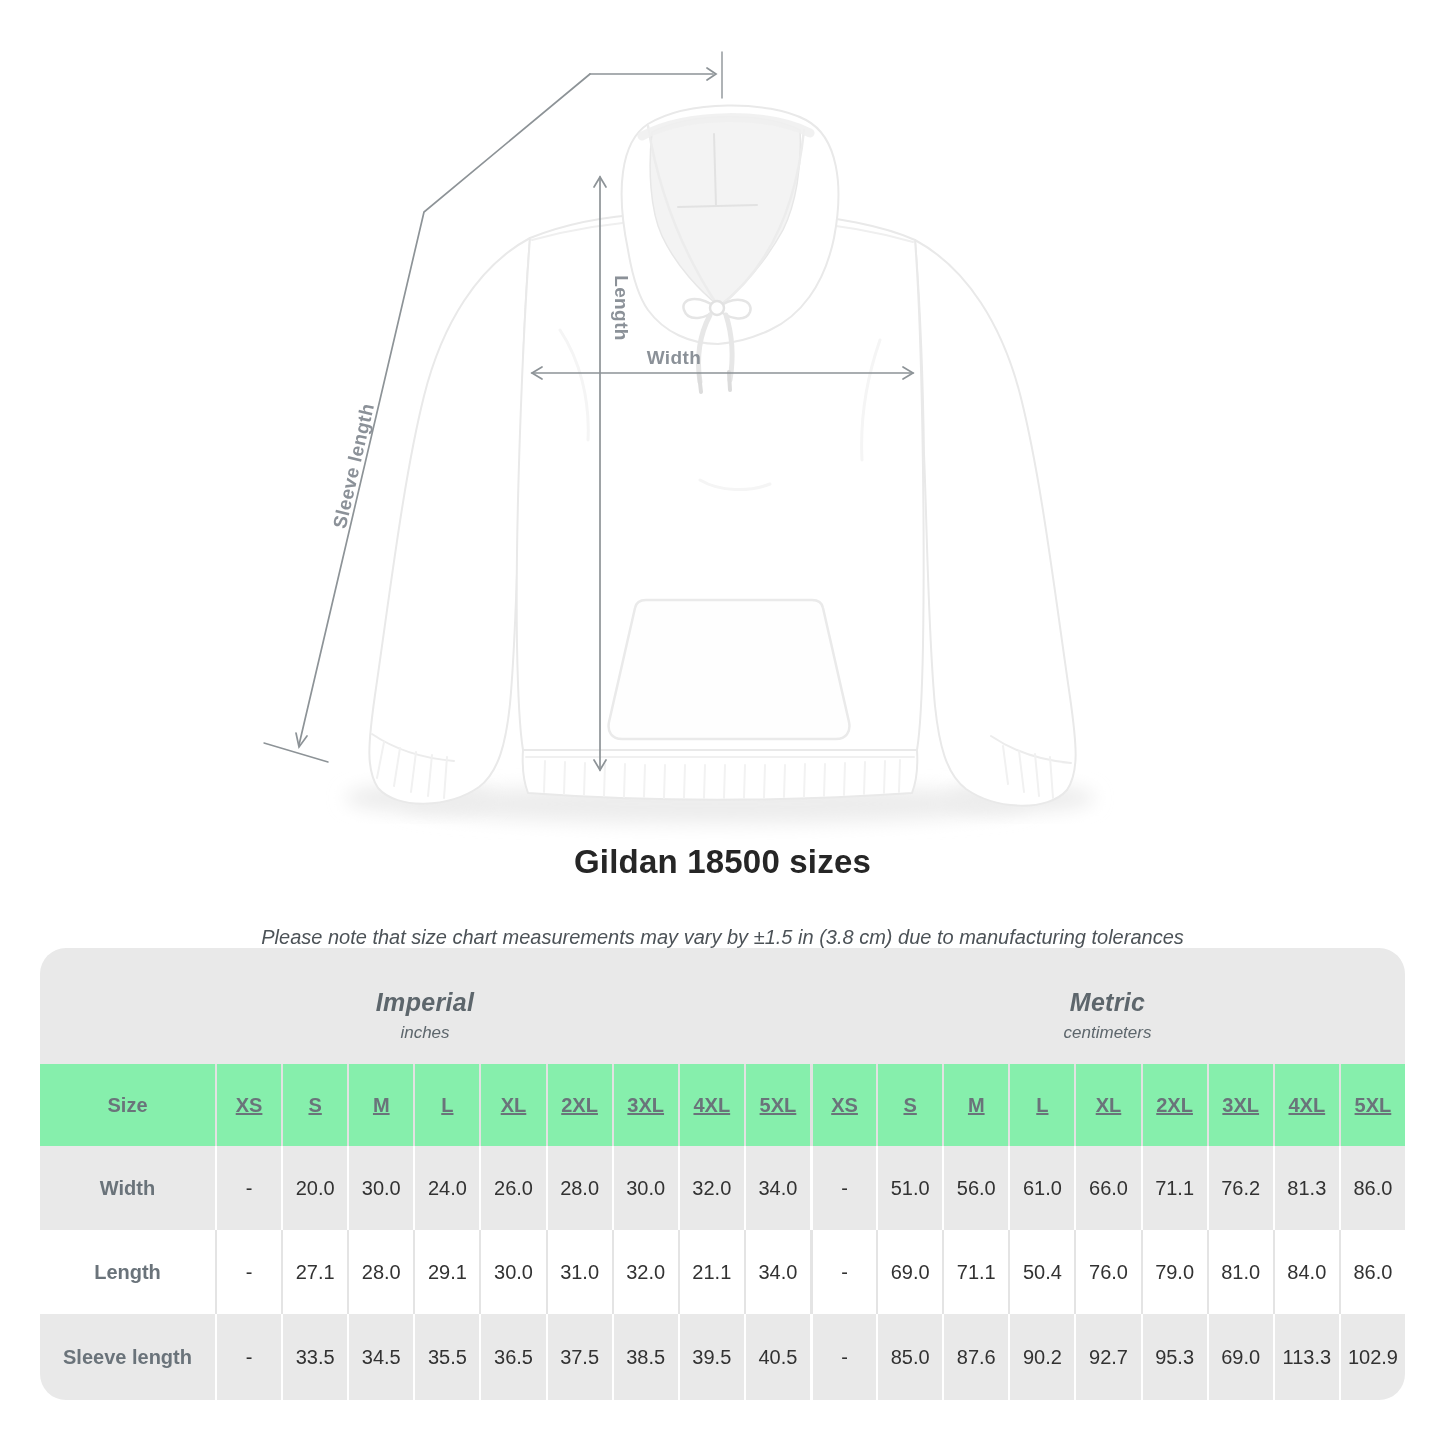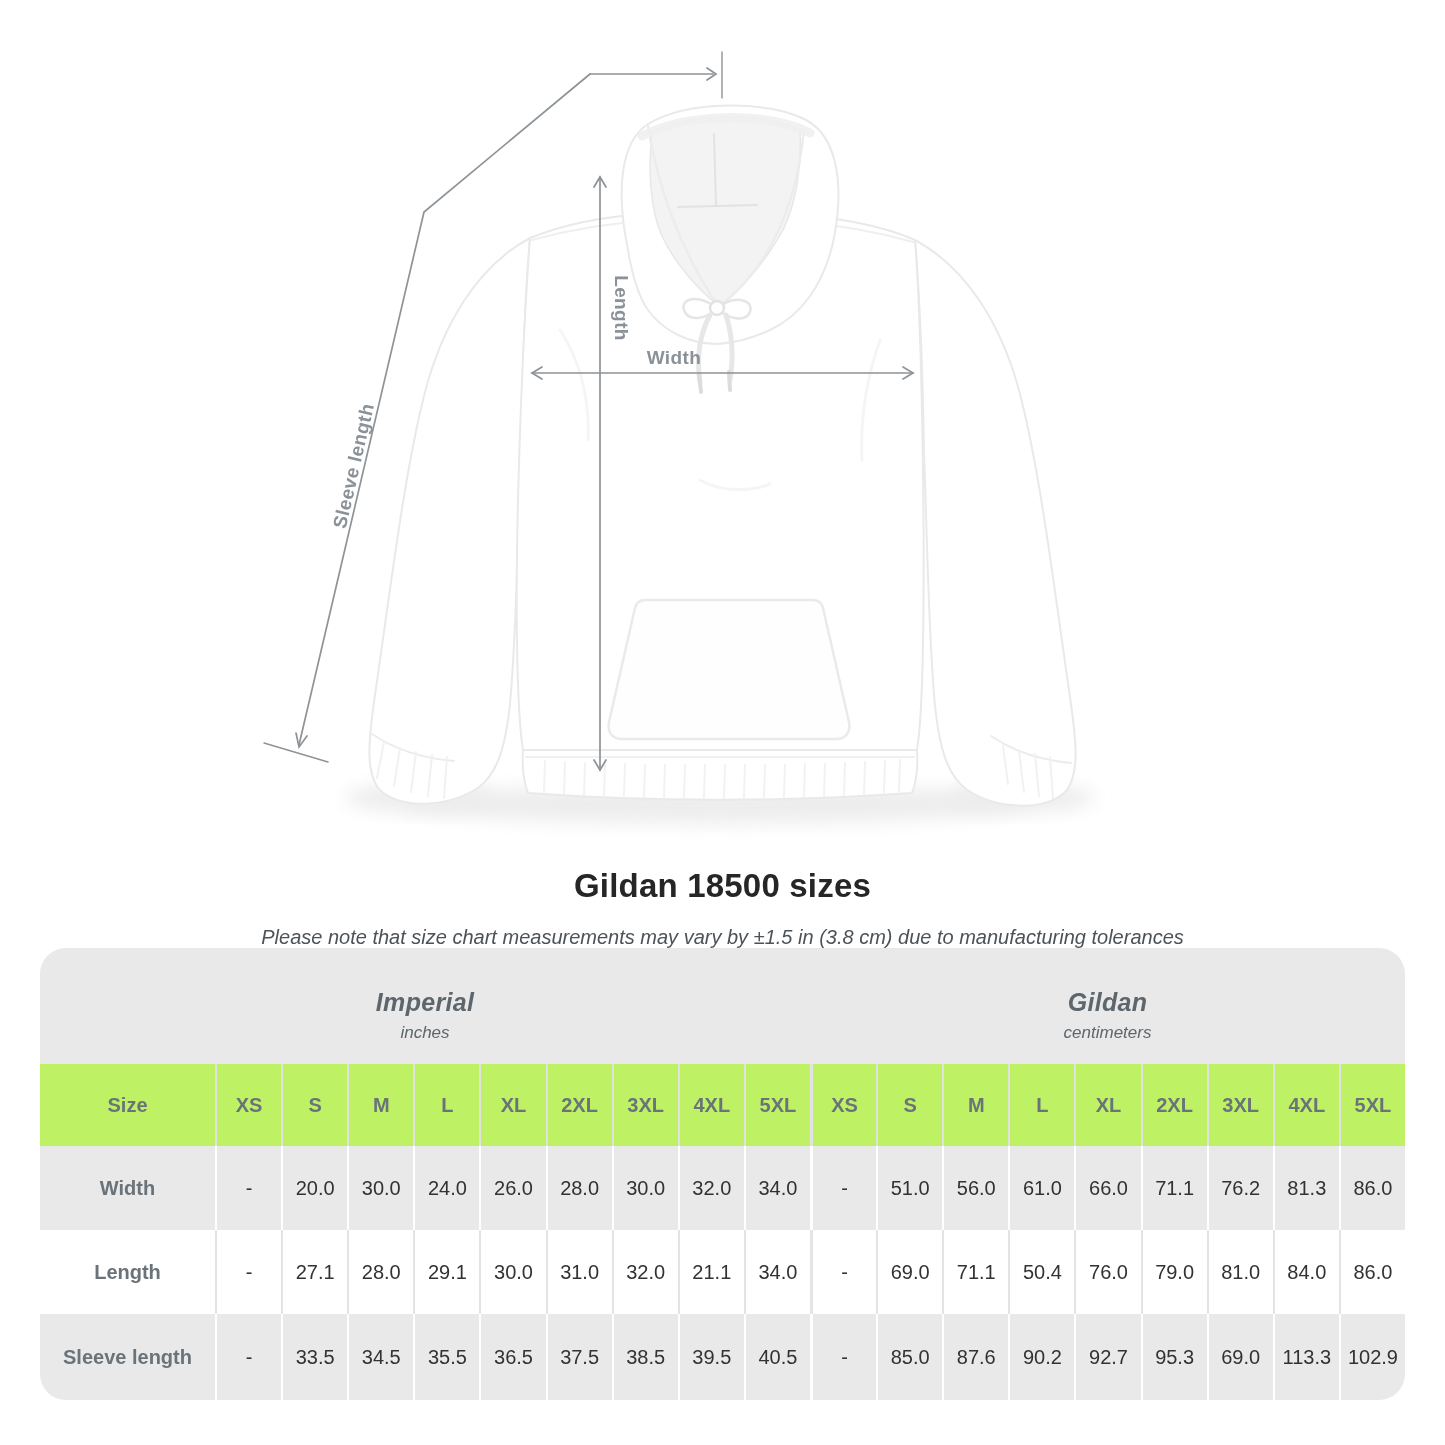--- a/index.html
+++ b/index.html
@@ -8,40 +8,40 @@
 
   
   .hoodie-svg{position:absolute;left:0;top:0;width:1445px;height:840px;}
   .measure-label{position:absolute;color:#8b9198;font-weight:bold;font-size:19px;letter-spacing:.4px;white-space:nowrap;}
   .lbl-width{left:674px;top:358px;transform:translate(-50%,-50%);}
   .lbl-length{left:621px;top:308px;transform:translate(-50%,-50%) rotate(90deg);}
   .lbl-sleeve{left:354px;top:466px;transform:translate(-50%,-50%) rotate(-77deg);}
 
   
   .page-title{position:absolute;left:0;top:843px;width:1445px;text-align:center;
-    font-size:33px;font-weight:bold;color:#262626;letter-spacing:.2px;margin-top:24px;}
+    font-size:33px;font-weight:bold;color:#262626;letter-spacing:.2px;}
   .page-subtitle{position:absolute;left:0;top:892px;width:1445px;text-align:center;
     font-size:20px;font-style:italic;color:#4c5257;margin-top:34px;}
 
   
   .size-table{position:absolute;left:40px;top:948px;width:1365px;height:452px;
     border-radius:26px;overflow:hidden;background:#fff;}
   .band{display:grid;grid-template-columns:175px repeat(18,1fr);height:116px;background:#e9e9e9;}
   .band-cell{display:flex;flex-direction:column;align-items:center;justify-content:center;gap:6px;}
   .band-imperial{grid-column:1 / span 10;}
   .band-metric{grid-column:11 / span 9;}
   .band-name{font-size:25px;font-weight:bold;font-style:italic;color:#5d666c;letter-spacing:.3px;margin-top:18px;}
   .band-unit{font-size:17px;font-style:italic;color:#5d666c;}
 
   .trow{display:grid;grid-template-columns:175px repeat(18,1fr);}
   .trow .c{display:flex;align-items:center;justify-content:center;}
   .trow .c + .c{border-left:2px solid transparent;}
-  .row-head{height:82px;background:#bef264;}
+  .row-head{height:82px;background:#86efac;}
   .row-head .c{font-size:20px;font-weight:bold;color:#6a737a;}
-  .row-head .c + .c{border-left-color:#e2e2e2;}
+  .row-head .c + .c{border-left-color:#e2e2e2;text-decoration:underline;}
   .row-data{height:84px;font-size:20px;color:#323232;}
   .row-last{height:86px;}
   .row-gray{background:#e9e9e9;}
   .row-gray .c + .c{border-left-color:#ffffff;}
   .row-white{background:#ffffff;}
   .row-white .c + .c{border-left-color:#e4e4e4;}
   .trow .mid{border-left-width:3px !important;}
   .row-label{font-weight:bold;color:#6a737a;font-size:20px;}
 </style>
 </head>
@@ -149,21 +149,21 @@
   <div class="page-subtitle">Please note that size chart measurements may vary by ±1.5 in (3.8 cm) due to manufacturing tolerances</div>
 
   <div class="size-table">
 
     <div class="band">
       <div class="band-cell band-imperial">
         <div class="band-name">Imperial</div>
         <div class="band-unit">inches</div>
       </div>
       <div class="band-cell band-metric">
-        <div class="band-name">Gildan</div>
+        <div class="band-name">Metric</div>
         <div class="band-unit">centimeters</div>
       </div>
     </div>
 
     <div class="trow row-head">
       <div class="c">Size</div>
       <div class="c">XS</div>
       <div class="c">S</div>
       <div class="c">M</div>
       <div class="c">L</div>

